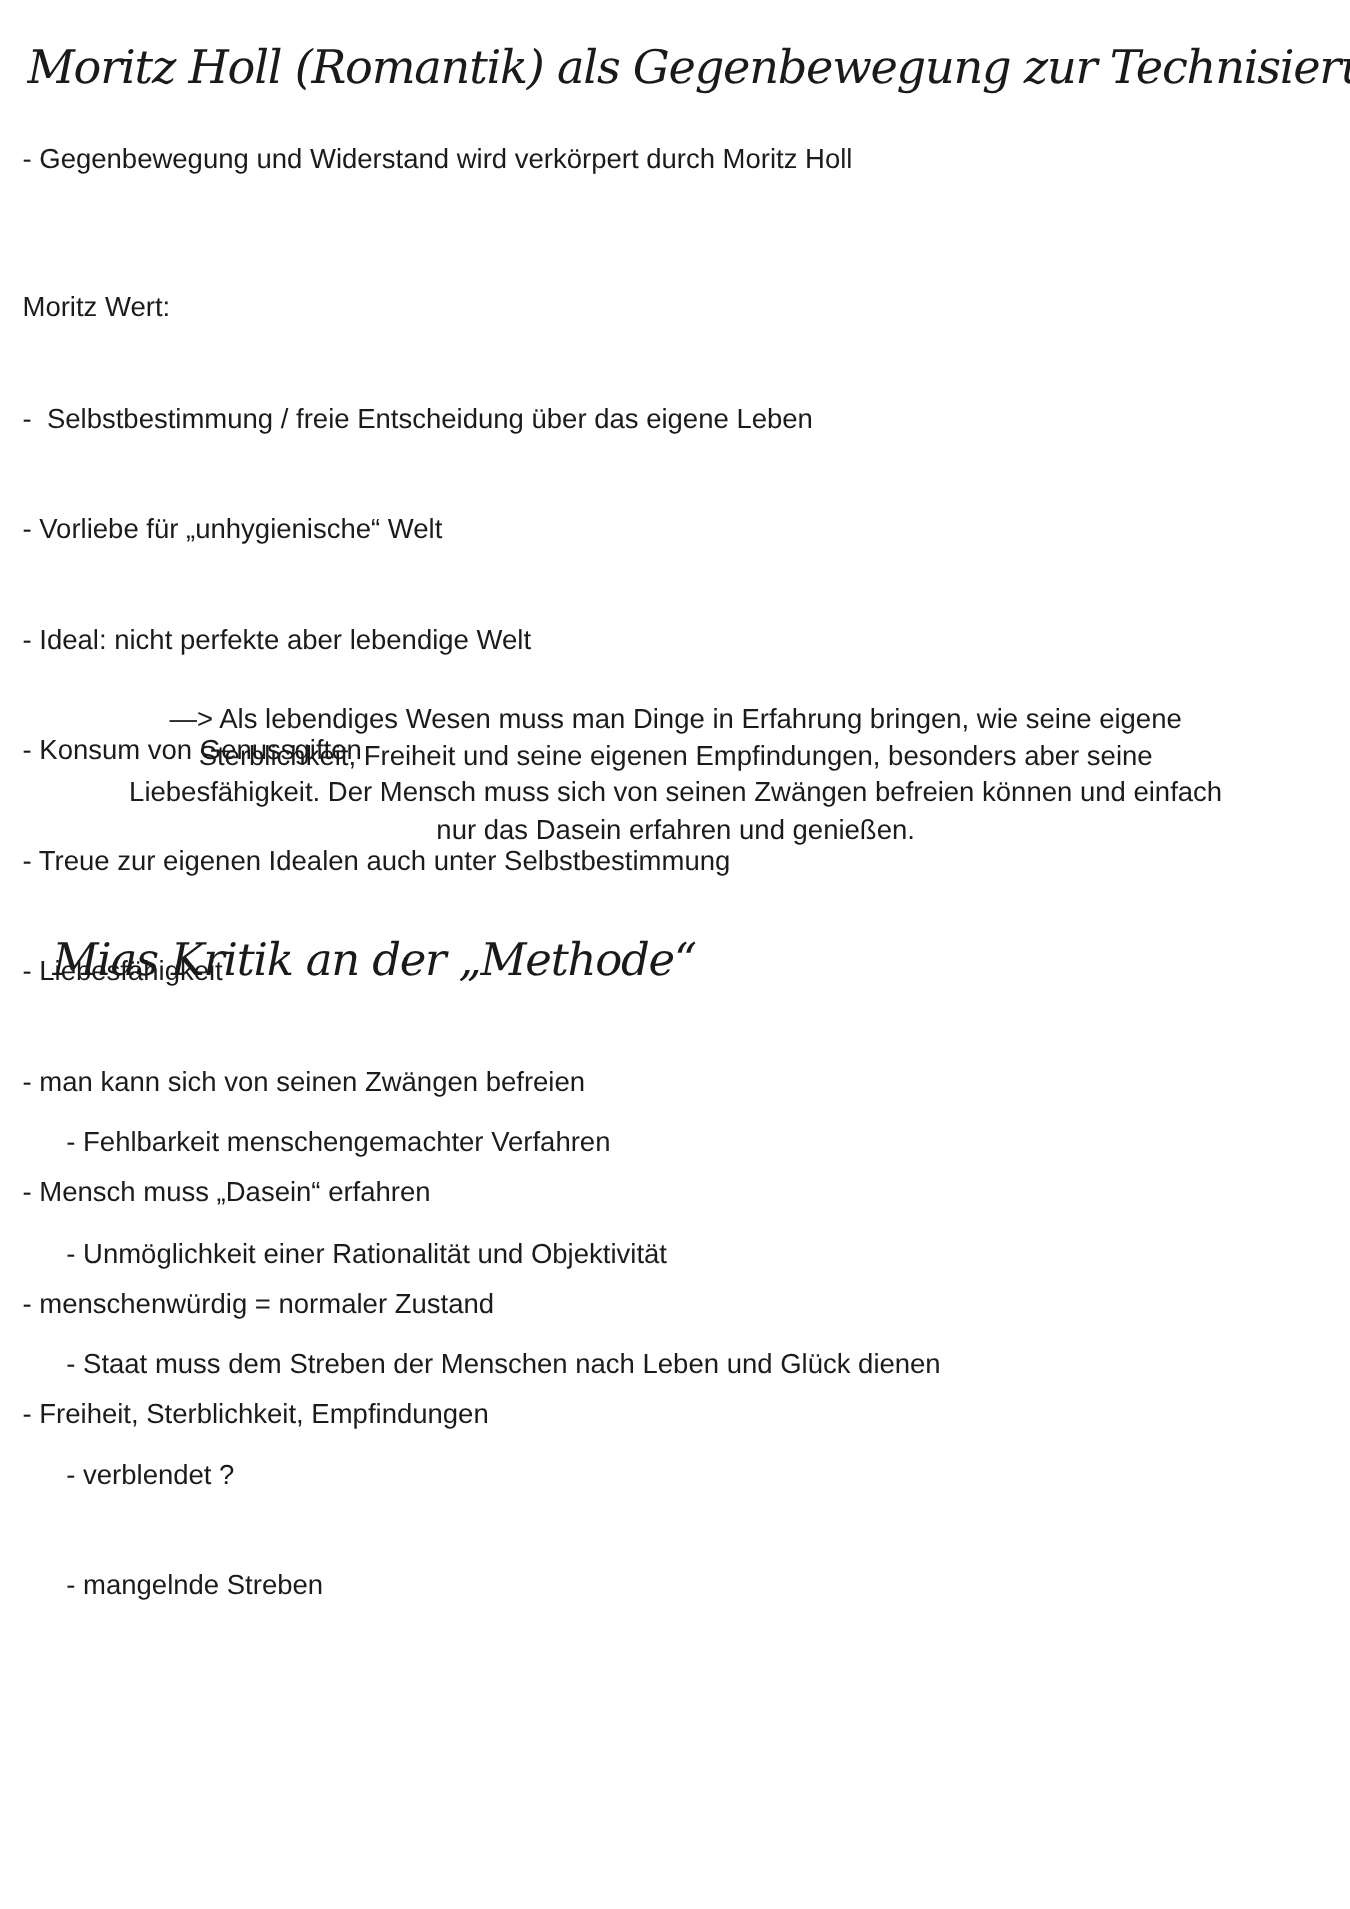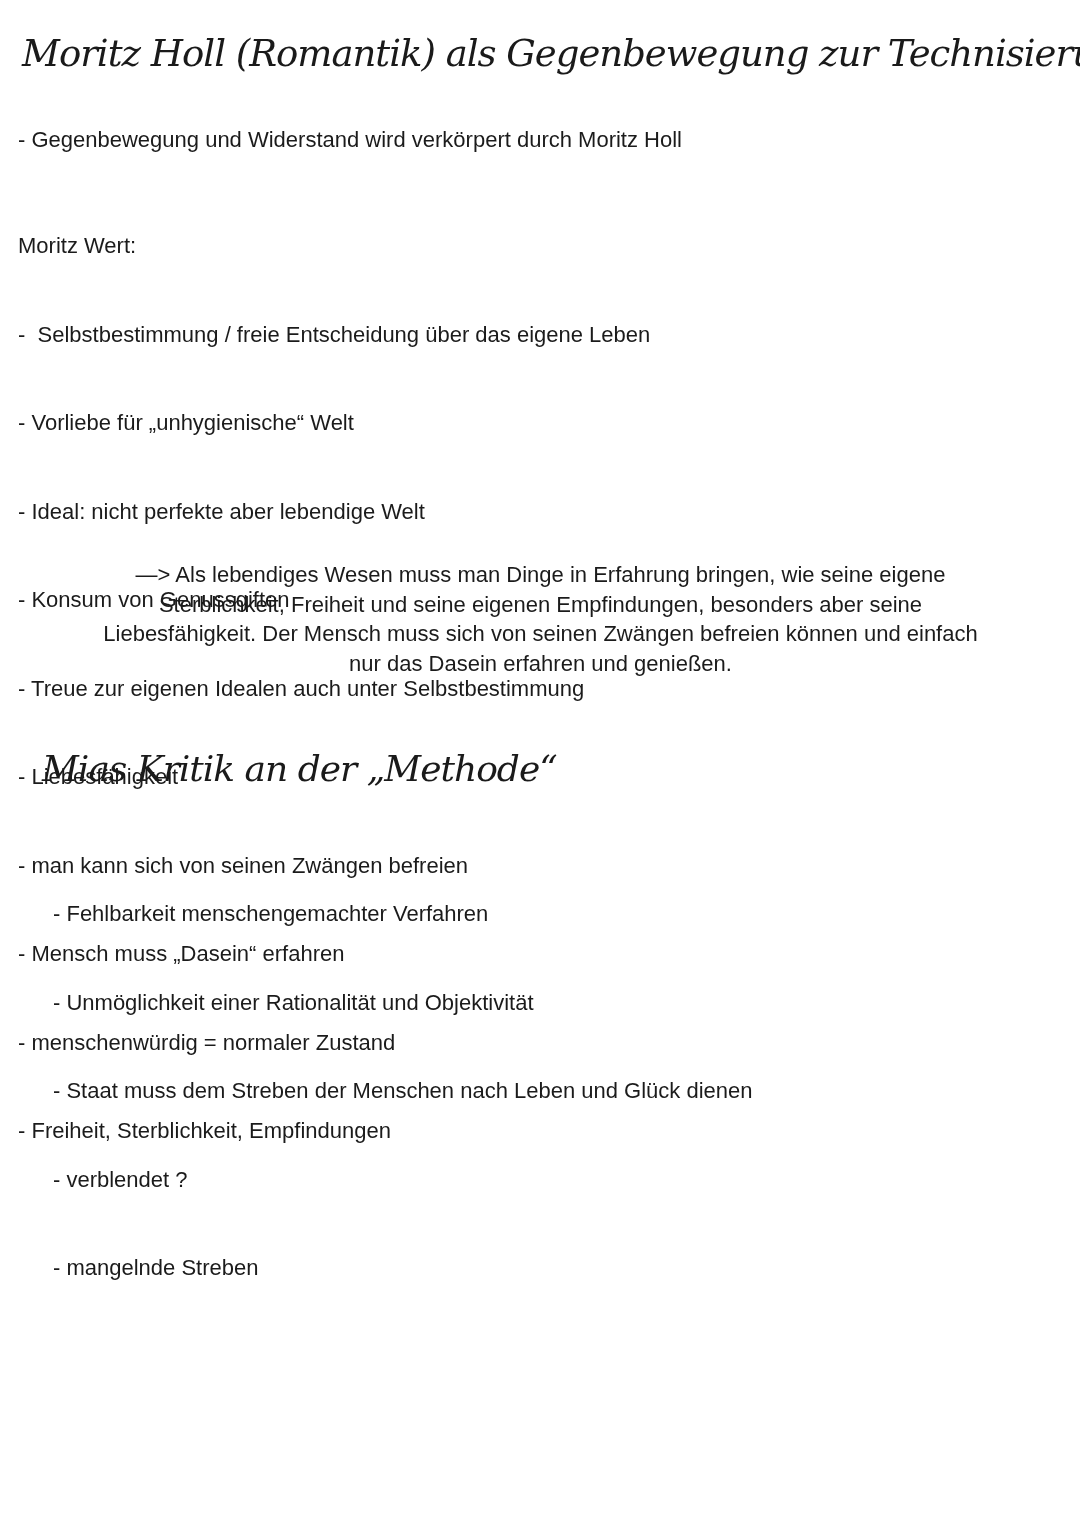--- a/index.html
+++ b/index.html
@@ -44,21 +44,20 @@
     font-size: 22px;
     line-height: 29.5px;
     white-space: pre-wrap;
     color: #1b1b1b;
   }
   #intro-line {
     position: absolute;
     top: 112px;
     left: 18px;
     width: 1050px;
-    margin-top: 13px;
   }
   #moritz-block {
     position: absolute;
     top: 172px;
     left: 18px;
     width: 1050px;
   }
   #conclusion {
     position: absolute;
     top: 560px;

